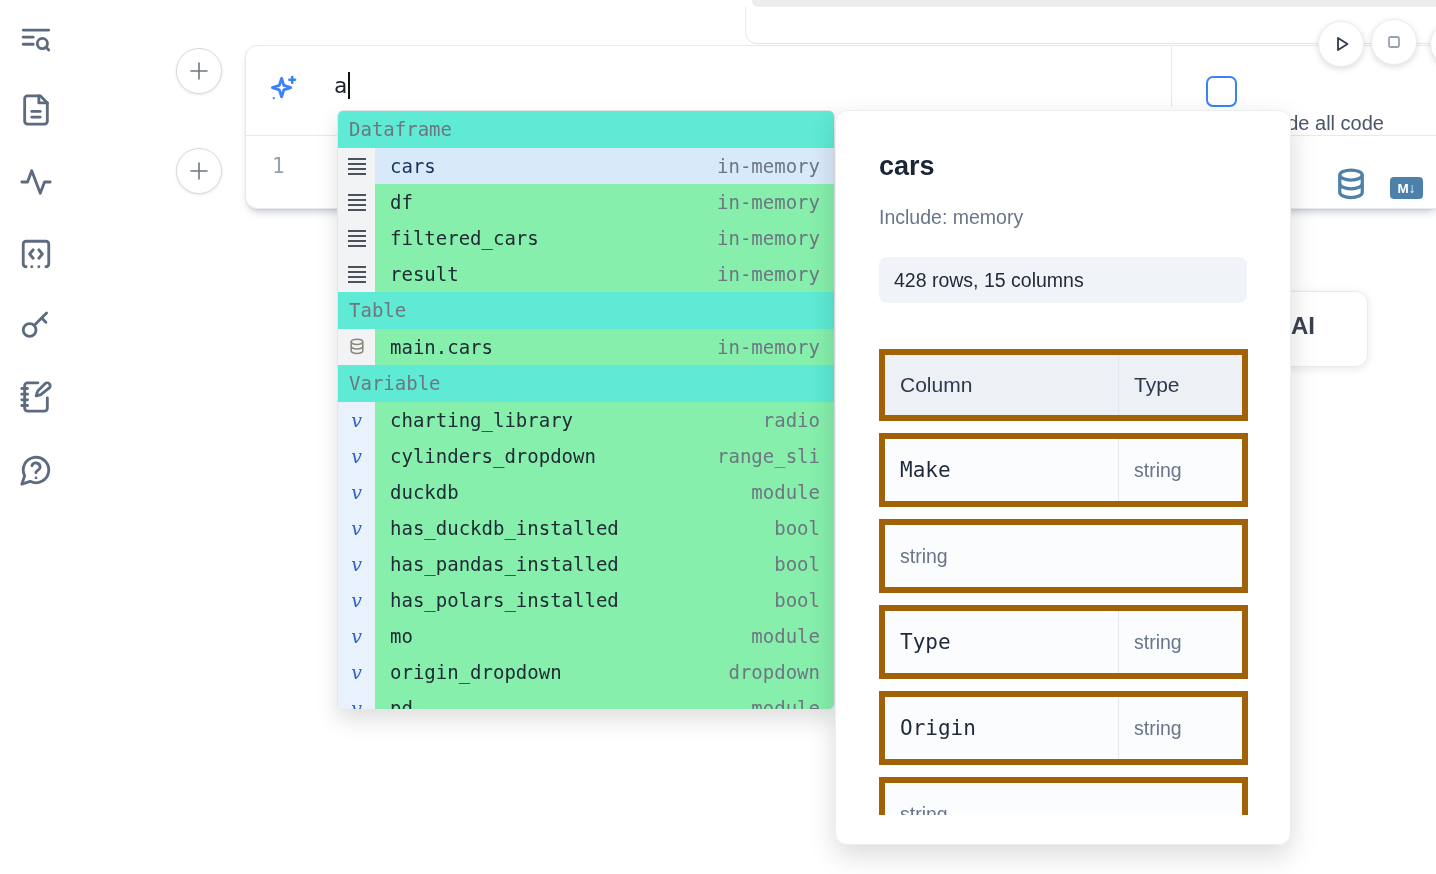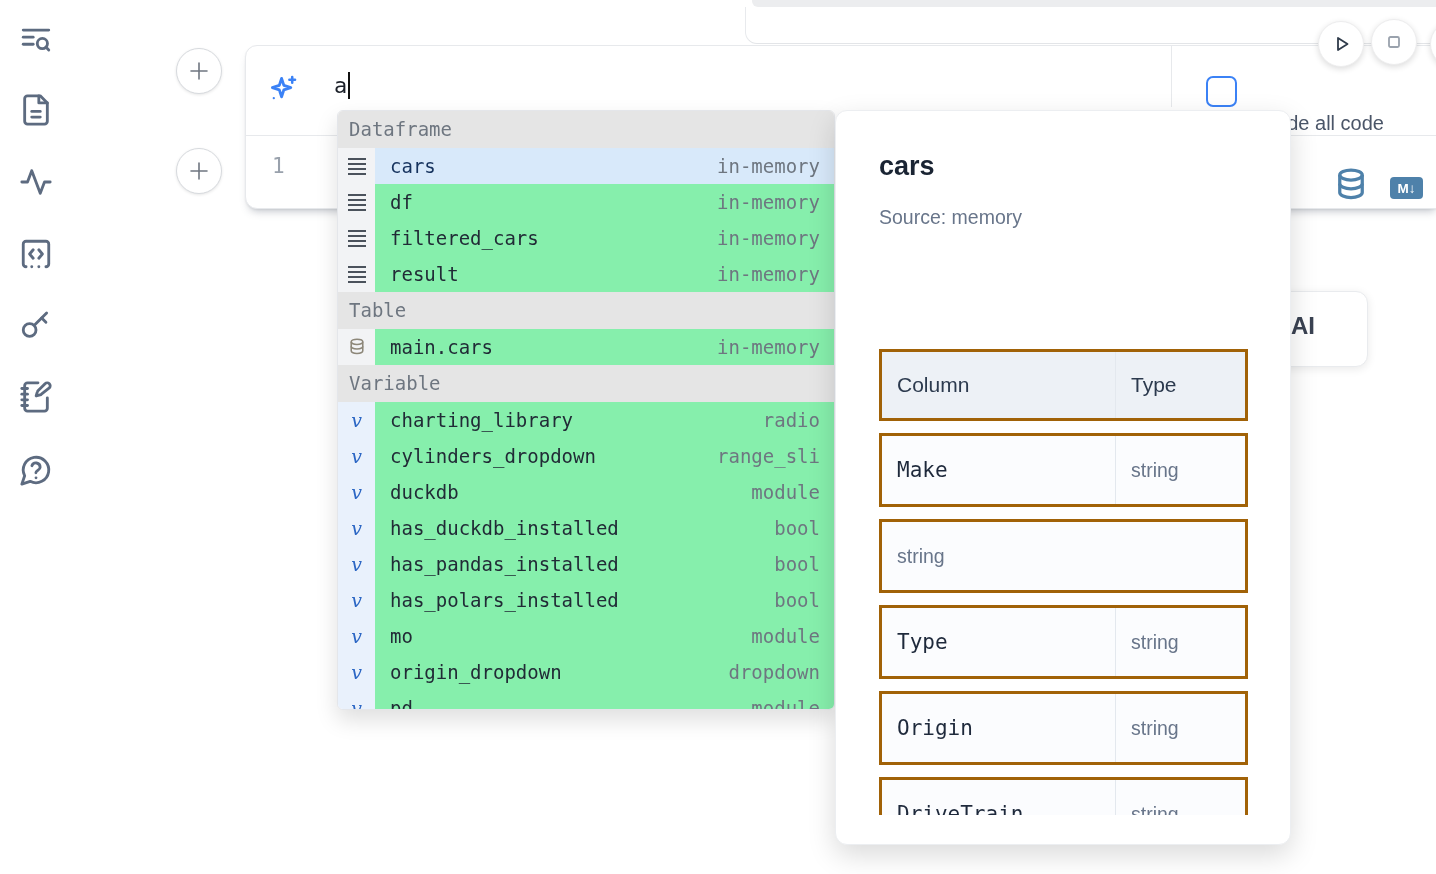--- a/index.html
+++ b/index.html
@@ -44,21 +44,21 @@
   .md-badge{left:1144px;top:131px;width:33px;height:22px;background:#4e81aa;border-radius:4px;
             color:#fff;font-size:13.5px;font-weight:bold;display:flex;align-items:center;
             justify-content:center;letter-spacing:0;cursor:pointer;}
   .db-btn{left:1090px;top:121px;width:30px;height:36px;cursor:pointer;}
 
   
   .dropdown{left:337px;top:110px;width:498px;height:600px;background:#fff;
             border:1px solid #e4e6ea;border-radius:6px;overflow:hidden;z-index:20;
             box-shadow:0 10px 22px rgba(0,0,0,.13);font-family:"DejaVu Sans Mono",monospace;
             box-sizing:border-box;}
-  .ac-header{height:37px;line-height:37px;background:#e5e5e5;color:#6e7680;
+  .ac-header{height:37px;line-height:37px;background:#5eead4;color:#6e7680;
              font-size:19px;padding-left:11px;}
   .ac-item{height:36px;display:flex;cursor:pointer;}
   .ac-gutter{width:37px;background:#f2f3f5;display:flex;align-items:center;justify-content:center;flex:none;}
   .ac-gutter.var{background:#e9f1fc;}
   .ac-main{flex:1;display:flex;align-items:center;justify-content:space-between;
            padding:0 14px 0 15px;background:#86efac;min-width:0;}
   .ac-item.selected .ac-main{background:#d8e9fa;}
   .ac-name{font-size:19px;color:#212b36;white-space:nowrap;}
   .ac-item.selected .ac-name{color:#16335e;}
   .ac-detail{font-size:19px;color:#6e7680;white-space:nowrap;}
@@ -66,21 +66,21 @@
   .vglyph{font-family:"DejaVu Serif",serif;font-style:italic;font-size:19px;color:#2b66c4;}
 
   
   .panel{left:835px;top:110px;width:456px;height:735px;background:#fff;border-radius:12px;
          border:1px solid #eceef1;box-shadow:0 10px 28px rgba(0,0,0,.15);z-index:30;box-sizing:border-box;}
   .panel-title{left:43px;top:40px;font-size:27px;font-weight:bold;color:#1a2433;}
   .panel-source{left:43px;top:95px;font-size:19.5px;color:#68758a;}
   .shape-pill{left:43px;top:146px;width:368px;height:46px;background:#f0f4f8;border-radius:8px;
               font-size:19.5px;color:#222b38;line-height:46px;padding-left:15px;box-sizing:border-box;}
   .ptable{left:43px;top:238px;width:369px;height:466px;overflow:hidden;}
-  .pt-row{display:flex;border:3px solid #a16207;margin-bottom:3px;background:#fbfcfe;box-sizing:border-box;}
+  .pt-row{display:flex;border:6px solid #a16207;margin-bottom:3px;background:#fbfcfe;box-sizing:border-box;}
   .pt-row.head{background:#edf1f6;height:72px;}
   .pt-row.body{height:74px;margin-top:12px;}
   .pt-c1{width:234px;border-right:1px solid #e3e8ee;padding-left:15px;display:flex;align-items:center;box-sizing:border-box;}
   .pt-c2{flex:1;padding-left:15px;display:flex;align-items:center;}
   .pt-head-txt{font-size:21px;color:#2c3a4e;}
   .pt-col-name{font-family:"DejaVu Sans Mono",monospace;font-size:21px;color:#1e293b;}
   .pt-type{font-size:19.5px;color:#68758a;}
 
   
   .ai-card{left:1140px;top:291px;width:226px;height:74px;background:#fff;border-radius:12px;
@@ -339,21 +339,22 @@
         </div>
       <div class="ac-main">
           <span class="ac-name">pd</span>
           <span class="ac-detail">module</span>
         </div>
     </div>
   </div>
 
   <div class="abs panel">
     <div class="abs panel-title">cars</div>
-    <div class="abs panel-source">Source: memory</div>
+    <div class="abs panel-source">Include: memory</div>
+    <div class="abs shape-pill">428 rows, 15 columns</div>
 
     <div class="abs ptable">
       <div class="pt-row head">
         <div class="pt-c1">
             <span class="pt-head-txt">Column</span>
           </div>
         <div class="pt-c2">
             <span class="pt-head-txt">Type</span>
           </div>
       </div>
@@ -380,23 +381,20 @@
       </div>
       <div class="pt-row body">
         <div class="pt-c1">
             <span class="pt-col-name">Origin</span>
           </div>
         <div class="pt-c2">
             <span class="pt-type">string</span>
           </div>
       </div>
       <div class="pt-row body">
-        <div class="pt-c1">
-            <span class="pt-col-name">DriveTrain</span>
-          </div>
         <div class="pt-c2">
             <span class="pt-type">string</span>
           </div>
       </div>
       <div class="pt-row body">
         <div class="pt-c1"></div>
         <div class="pt-c2"></div>
       </div>
     </div>
   </div>

